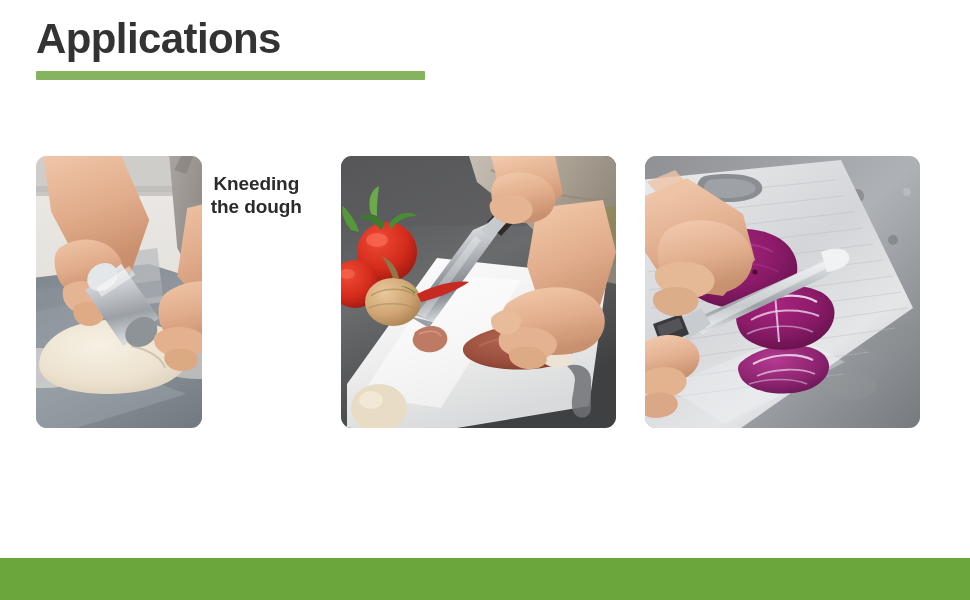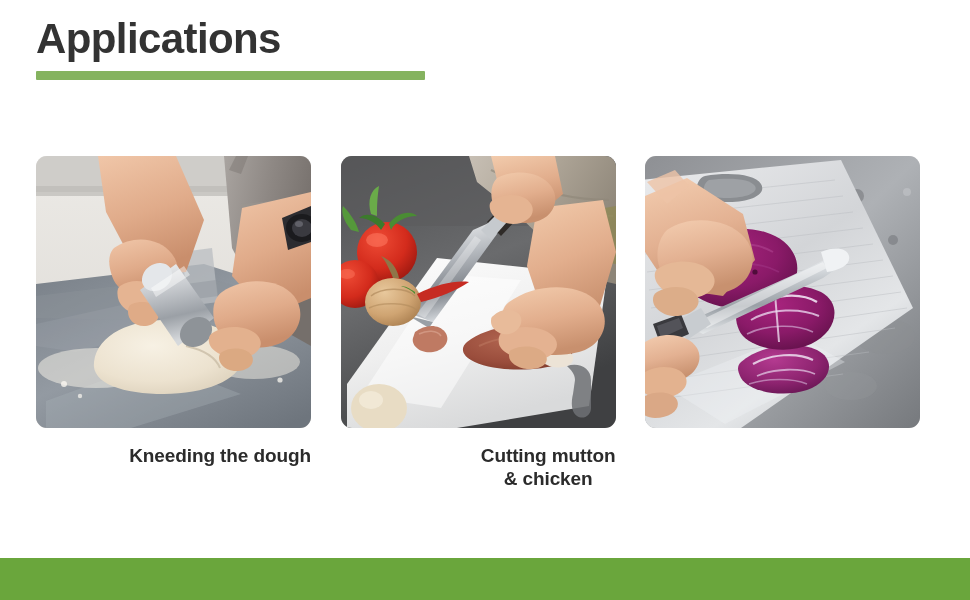--- a/index.html
+++ b/index.html
@@ -54,22 +54,22 @@
     top: 156px;
     width: 884px;
     height: 340px;
     display: flex;
     justify-content: space-between;
   }
 
   .card {
     width: 275px;
     display: flex;
-    flex-direction: column;
-    align-items: flex-end;
+    flex-direction: row;
+    align-items: flex-start;
   }
 
   .photo {
     position: relative;
     width: 275px;
     height: 272px;
     border-radius: 11px;
     overflow: hidden;
     background: #d9d9d9;
   }
@@ -312,22 +312,20 @@
           <path d="M150 0 L214 0 L222 38 L196 60 L160 40 Z" fill="url(#m-skin)"></path>
           <path d="M156 22 C176 12 200 16 210 30 C220 44 212 62 194 66
                    C176 70 156 62 152 48 C149 38 150 28 156 22 Z" fill="url(#m-skin)"></path>
           <path d="M152 44 C166 36 184 38 190 48 C196 58 186 68 172 68
                    C160 68 150 60 149 53 C148 48 149 46 152 44 Z" fill="#e5b492"></path>
 
           <ellipse cx="38" cy="252" rx="28" ry="24" fill="#e8dcc4"></ellipse>
           <ellipse cx="30" cy="244" rx="12" ry="9" fill="#f3ebd9" opacity="0.8"></ellipse>
         </svg>
       </div>
-      <div class="caption">Cutting mutton
-&amp; chicken</div>
     </div>
 
     <div class="card">
       <div class="photo">
         <svg viewBox="0 0 275 272" preserveAspectRatio="xMidYMid slice" aria-hidden="true">
           <defs>
             <linearGradient id="v-stone" x1="0" y1="0" x2="1" y2="1">
               <stop offset="0" stop-color="#8e9094"></stop>
               <stop offset="0.5" stop-color="#aeb1b5"></stop>
               <stop offset="1" stop-color="#76797d"></stop>

